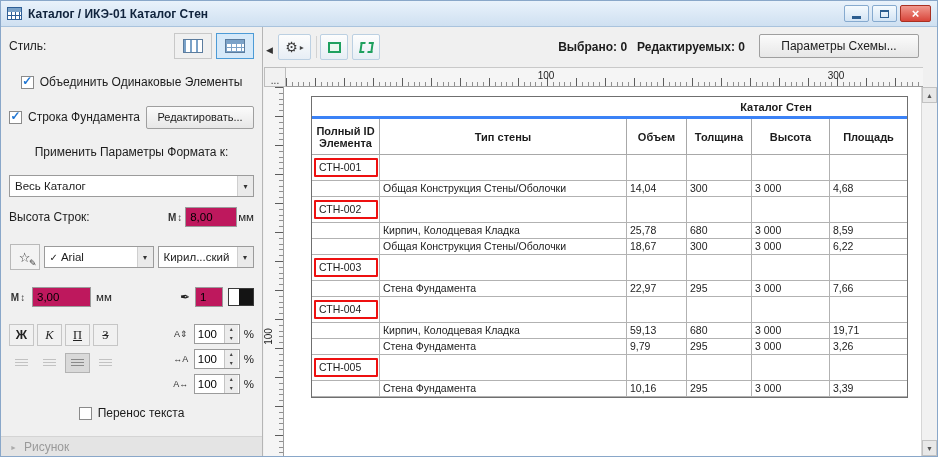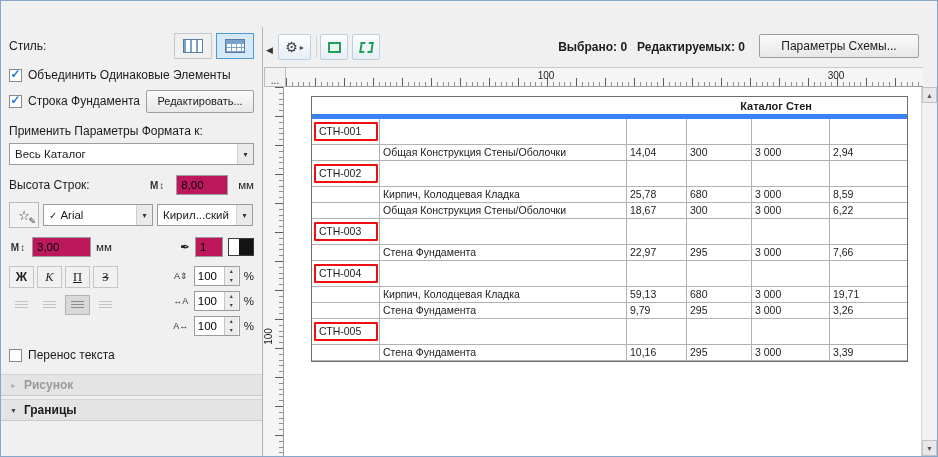--- a/index.html
+++ b/index.html
@@ -15,21 +15,21 @@
   .title-text{font-weight:700;font-size:12px;color:#10233c;}
   .win-btns{margin-left:auto;display:flex;gap:3px;}
   .win-btn{height:17px;border-radius:2px;display:flex;align-items:center;justify-content:center;}
   .win-btn.min,.win-btn.max{width:25px;background:linear-gradient(#f5fafe,#d3e4f4);border:1px solid #86aacf;}
   .win-btn.min i{display:block;width:9px;height:3px;background:#2b5d8f;margin-top:7px;}
   .win-btn.max i{display:block;width:9px;height:8px;border:1px solid #2b5d8f;border-top-width:2px;}
   .win-btn.close{width:31px;background:linear-gradient(#f0998e,#d9453a);border:1px solid #a93022;color:#fff;font-weight:700;font-size:13px;line-height:13px;}
 
   
   .sidebar{position:absolute;left:0;top:26px;width:262px;bottom:0;background:#f0f0f0;border-right:1px solid #b5b5b5;overflow:hidden;}
-  .row{display:flex;align-items:center;margin:0 8px;}
+  .row{display:flex;align-items:center;margin:16px 8px;justify-content:center;}
   .lbl{font-size:12px;}
   .style-row{margin-top:6px;height:26px;}
   .style-row .lbl{flex:1;}
   .grid-btn{width:38px;height:26px;border:1px solid #c8c8c8;background:#f0f0f0;display:flex;align-items:center;justify-content:center;margin-left:4px;}
   .grid-btn.selected{border:1px solid #4d9bd6;background:#d6e9f9;}
   .grid-icon{width:20px;height:14px;border:1px solid #5b7c9e;}
   .gi-1{background:repeating-linear-gradient(90deg,#7ba2c8 0 2px,#fff 2px 6px);}
   .gi-2{background:linear-gradient(#7ba2c8 0 4px, rgba(0,0,0,0) 4px),
         repeating-linear-gradient(90deg,#7ba2c8 0 1px, rgba(0,0,0,0) 1px 5px),
         repeating-linear-gradient(0deg,#7ba2c8 0 1px, rgba(0,0,0,0) 1px 4px),#fff;}
@@ -38,32 +38,32 @@
   .chk-row{margin-top:9px;gap:6px;font-size:12px;}
   .edit-row{margin-top:7px;height:24px;}
   .cb-wrap{display:flex;align-items:center;gap:6px;}
   .btn{border:1px solid #9f9f9f;background:linear-gradient(#fbfbfb,#e7e7e7);border-radius:2px;font-family:inherit;font-size:11px;color:#1c1c1c;}
   .edit-btn{margin-left:auto;width:108px;height:23px;}
   .apply-lbl{margin-top:11px;}
   .combo{height:22px;border:1px solid #9b9b9b;background:#fff;display:flex;align-items:center;padding-left:5px;font-size:11.5px;}
   .combo-text{white-space:nowrap;overflow:hidden;}
   .combo-arrow{margin-left:auto;width:16px;height:100%;display:flex;align-items:center;justify-content:center;font-size:8px;color:#333;background:#eaeaea;border-left:1px solid #cfcfcf;}
   .combo.full{margin:5px 8px 0;}
-  .height-row{margin-top:9px;height:22px;gap:10px;}
+  .height-row{margin-top:9px;height:22px;gap:1px;}
   .height-row .lbl{flex:1;}
   .mini-icon{display:inline-flex;align-items:center;justify-content:center;font-size:9px;color:#333;width:18px;}
   .mini-icon i{font-style:normal;}
   .m-updown i:first-child{font-size:10px;font-weight:700;}
   .m-updown i.ud{font-size:10px;margin-left:1px;}
   .txt{border:1px solid #9b9b9b;background:#be185d;height:20px;font-size:11.5px;padding:0 4px;font-family:inherit;}
   .w52{width:52px;} .w58{width:59px;} .w28{width:28px;}
   .unit{font-size:11.5px;color:#222;}
   .section-bar{margin-top:12px;height:22px;background:#e4e4e4;border-top:1px solid #d4d4d4;border-bottom:1px solid #cbcbcb;display:flex;align-items:center;gap:7px;padding:0 9px;font-weight:700;font-size:12px;}
   .section-bar .tri{font-size:7px;color:#444;}
-  .section-bar.disabled{font-weight:700;color:#9a9a9a;}
+  .section-bar.disabled{font-weight:400;color:#9a9a9a;}
   .section-bar.disabled .tri{color:#aaa;}
   .section-bar.borders{margin-top:3px;}
   .font-row{margin-top:6px;height:26px;gap:4px;}
   .star-btn{width:30px;height:26px;border:1px solid #b9b9b9;background:#f3f3f3;position:relative;display:flex;align-items:center;justify-content:center;font-size:13px;color:#333;}
   .star-btn .pencil{position:absolute;right:2px;bottom:1px;font-size:9px;color:#333;}
   .combo.font-name{width:110px;}
   .combo.font-script{width:96px;}
   .combo .pre-check{color:#222;font-size:10px;margin-right:3px;}
   .size-row{margin-top:8px;height:22px;gap:5px;}
   .size-row .gap{flex:1;}
@@ -120,36 +120,49 @@
   .vruler .rlabel{position:absolute;top:244px;left:-4px;font-size:10px;color:#222;transform:rotate(-90deg);}
   .canvas{position:absolute;left:283px;top:86px;right:16px;bottom:0;background:#fff;overflow:hidden;}
 
   
   .scrollbar{position:absolute;right:0;top:86px;width:16px;bottom:0;background:#f1f1f1;border-left:1px solid #d6d6d6;}
   .sb-btn{position:absolute;left:0;width:15px;height:16px;background:#e8e8e8;border:1px solid #c2c2c2;display:flex;align-items:center;justify-content:center;font-size:7px;color:#555;}
   .sb-up{top:0;} .sb-down{bottom:0;}
 
   
   .table{position:absolute;left:27px;top:9px;width:597px;border:1px solid #6f6f6f;background:#fff;}
-  .t-title{position:relative;height:22px;border-bottom:5px solid #3b82f6;}
+  .t-title{position:relative;height:22px;border-bottom:3px solid #3b82f6;}
   .t-title span{position:absolute;left:78%;top:50%;transform:translate(-50%,-50%);font-weight:700;font-size:11px;white-space:nowrap;}
   .t-row{display:grid;grid-template-columns:68px 247px 60px 65px 78px 77px;}
   .t-head .th{height:36px;display:flex;align-items:center;justify-content:center;text-align:center;font-weight:700;font-size:11px;line-height:12px;border-right:1px solid #a8a8a8;border-bottom:1px solid #a8a8a8;padding:1px 2px;}
   .t-head .th:last-child{border-right:none;}
   .td{border-right:1px solid #b2b2b2;border-bottom:1px solid #b2b2b2;font-size:10.5px;line-height:13px;padding:1px 3px;white-space:nowrap;overflow:hidden;}
   .t-row .td:last-child{border-right:none;}
   .id-row .td{height:26px;}
   .data-row .td{height:16px;display:flex;align-items:center;}
   .id-badge{display:inline-block;border:2px solid #ee1010;border-radius:1px;min-width:64px;height:19px;line-height:15px;padding:0 3px;margin-top:2px;margin-left:-1px;font-size:10.5px;background:#fff;}
 </style>
 </head>
 <body>
 
 <div class="window">
 
+  <div class="titlebar">
+    <span class="title-icon"></span>
+    <span class="title-text">Каталог / ИКЭ-01 Каталог Стен</span>
+    <div class="win-btns">
+      <div class="win-btn min">
+          <i></i>
+        </div>
+      <div class="win-btn max">
+          <i></i>
+        </div>
+      <div class="win-btn close">×</div>
+    </div>
+  </div>
 
   <div class="sidebar">
     <div class="row style-row">
       <span class="lbl">Стиль:</span>
       <div class="grid-btn">
           <span class="grid-icon gi-1"></span>
         </div>
       <div class="grid-btn selected">
           <span class="grid-icon gi-2"></span>
         </div>
@@ -322,36 +335,44 @@
   </div>
   <div class="vruler">
     <span class="rlabel">100</span>
   </div>
 
   <div class="canvas">
     <div class="table">
       <div class="t-title">
           <span>Каталог Стен</span>
         </div>
+      <div class="t-row t-head">
+          <div class="th">Полный ID Элемента</div>
+          <div class="th">Тип стены</div>
+          <div class="th">Объем</div>
+          <div class="th">Толщина</div>
+          <div class="th">Высота</div>
+          <div class="th">Площадь</div>
+        </div>
       <div>
           <div class="t-row id-row">
             <div class="td td-id"><span class="id-badge">СТН-001</span></div>
             <div class="td td-type"></div>
             <div class="td td-volume"></div>
             <div class="td td-thickness"></div>
             <div class="td td-height"></div>
             <div class="td td-area"></div>
           </div>
           <div class="t-row data-row">
             <div class="td td-id"></div>
             <div class="td td-type">Общая Конструкция Стены/Оболочки</div>
             <div class="td td-volume">14,04</div>
             <div class="td td-thickness">300</div>
             <div class="td td-height">3 000</div>
-            <div class="td td-area">2,94</div>
+            <div class="td td-area">4,68</div>
           </div>
           <div class="t-row id-row">
             <div class="td td-id"><span class="id-badge">СТН-002</span></div>
             <div class="td td-type"></div>
             <div class="td td-volume"></div>
             <div class="td td-thickness"></div>
             <div class="td td-height"></div>
             <div class="td td-area"></div>
           </div>
           <div class="t-row data-row">

